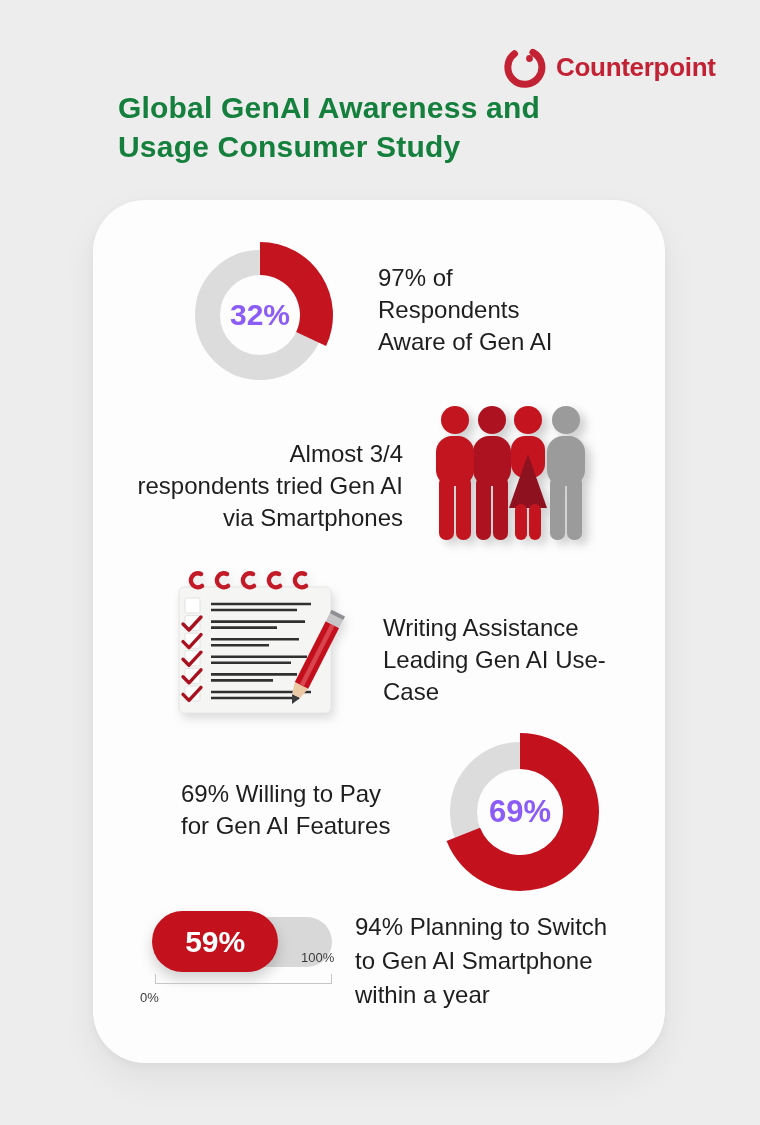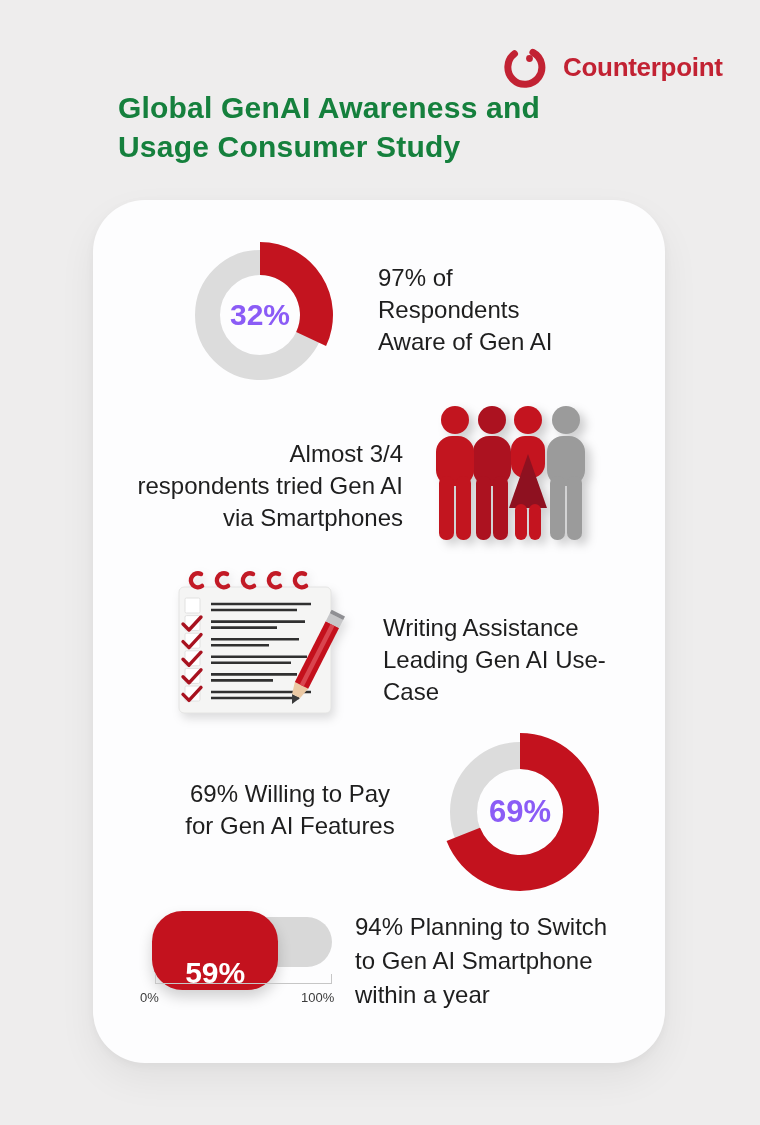--- a/index.html
+++ b/index.html
@@ -2,21 +2,21 @@
 <html><head>
 <meta charset="utf-8">
 <style>
   *{margin:0;padding:0;box-sizing:border-box}
   html,body{background:#EDEDED}
   .page{
     position:relative;width:760px;height:1125px;margin:0 auto;
     background:#EEEDED;overflow:hidden;
     font-family:"Liberation Sans",sans-serif;color:#1D1D1D;
   }
-  .logo{position:absolute;left:503px;top:44px;display:flex;align-items:center;gap:16px}
+  .logo{position:absolute;left:503px;top:44px;display:flex;align-items:center;gap:9px}
   .logo-text{font-size:26px;font-weight:bold;color:#C22233;letter-spacing:-0.3px;white-space:nowrap}
   .title{
     position:absolute;left:118px;top:88px;width:520px;
     font-size:30px;line-height:39px;font-weight:bold;color:#15803d;
     white-space:pre-line;letter-spacing:0.2px;
   }
   .card{
     position:absolute;left:93px;top:200px;width:572px;height:863px;
     background:#FDFDFE;border-radius:52px;
     box-shadow:0 16px 38px rgba(0,0,0,0.06),0 3px 10px rgba(0,0,0,0.04);
@@ -27,40 +27,40 @@
     display:flex;align-items:center;justify-content:center;
     font-weight:bold;color:#8b5cf6;pointer-events:none;
   }
   .dl-32{left:87px;top:35px;width:160px;height:160px;font-size:30px}
   .dl-69{left:342px;top:527px;width:170px;height:170px;font-size:31px}
   .donut-32{left:87px;top:35px}
   .donut-69{left:342px;top:527px}
   .t-awareness{left:285px;top:62px;width:250px;text-align:left}
   .t-people{left:28px;top:238px;width:282px;text-align:right}
   .t-usecase{left:290px;top:412px;width:275px;text-align:left}
-  .t-pay{left:88px;top:578px;width:218px;text-align:center}
+  .t-pay{left:88px;top:578px;width:218px;}
   .t-switch{left:262px;top:710px;width:300px;text-align:left;line-height:34px}
   .people-svg{left:322px;top:202px;filter:drop-shadow(6px 5px 5px rgba(0,0,0,0.18))}
   .checklist-svg{left:72px;top:365px;filter:drop-shadow(3px 5px 5px rgba(0,0,0,0.13))}
   .track{
     left:62px;top:717px;width:177px;height:50px;border-radius:25px;background:#D8D8D8;
   }
   .fill{
-    left:59px;top:711px;height:79px;border-radius:30.5px;background:#C3121E;
-    display:flex;align-items:flex-end;justify-content:center;
+    left:59px;top:711px;height:61px;border-radius:30.5px;background:#C3121E;
+    display:flex;align-items:center;justify-content:center;
     color:#fff;font-size:30px;font-weight:bold;
     box-shadow:0 7px 14px rgba(0,0,0,0.18);
   }
   .axis{
     left:62px;top:774px;width:177px;height:10px;
     border-left:1px solid #C6C6C6;border-right:1px solid #C6C6C6;border-bottom:1px solid #C6C6C6;
   }
   .axis-label{font-size:13px;color:#3C3C3C}
   .al-min{left:47px;top:790px}
-  .al-max{left:208px;top:790px}
+  .al-max{left:208px;top:750px}
 </style>
 </head>
 <body>
 
 <div class="page">
 
   <div class="logo">
     <svg width="44" height="46" viewBox="0 0 44 46">
       <path d="M 29.9 8.3 A 17 17 0 1 1 11.5 9.8" fill="none" stroke="#C22233" stroke-width="7" stroke-linecap="round"></path>
       <circle cx="26.5" cy="14.5" r="3.4" fill="#C22233"></circle>

